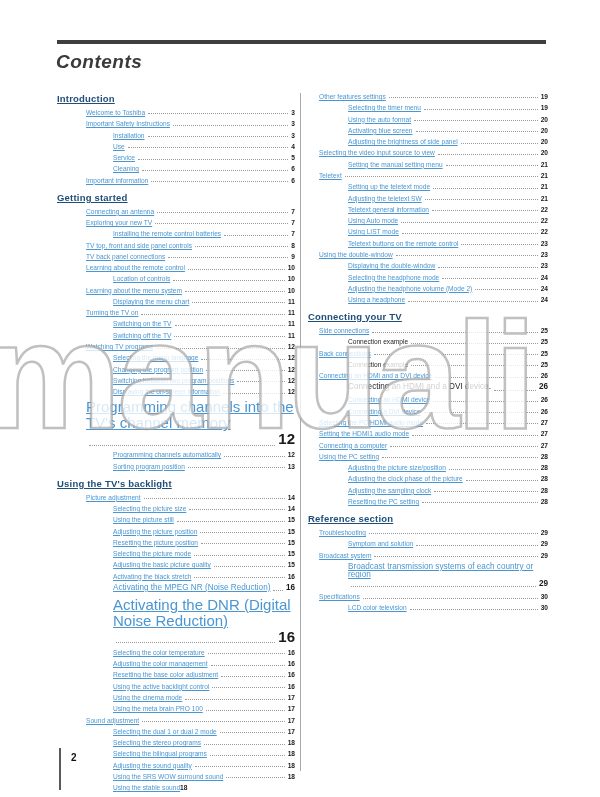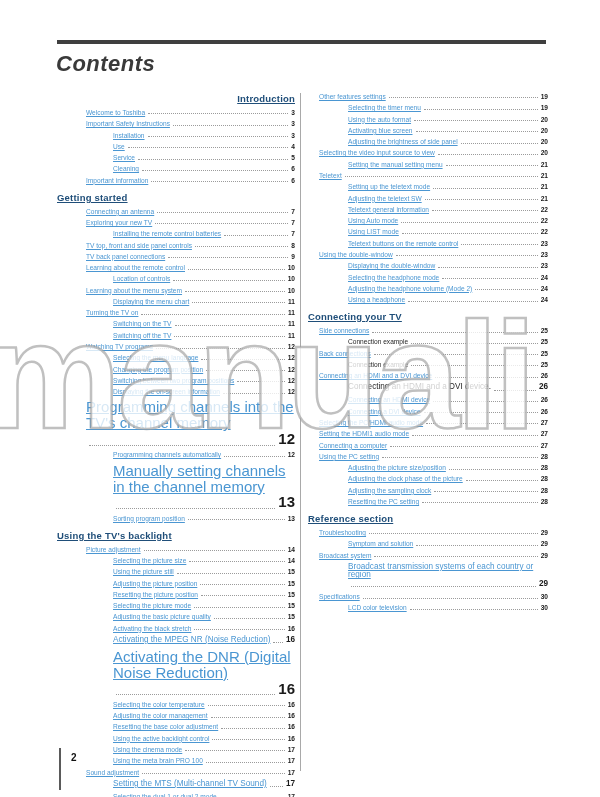--- a/index.html
+++ b/index.html
@@ -10,39 +10,39 @@
     font-family: "Liberation Sans", "DejaVu Sans", sans-serif;
   }
   .page { position: absolute; inset: 0; width: 600px; height: 797px; background: #fff; }
 
   .topbar {
     position: absolute; left: 57px; top: 40px; width: 489px; height: 4px;
     background: #3f3f3f;
   }
   .doc-title {
     position: absolute; left: 56px; top: 51px;
-    font-size: 22px; font-weight: bold; font-style: italic;
+    font-size: 19px; font-weight: bold; font-style: italic;
     color: #3a3a3a; letter-spacing: 0.5px;
   }
 
   .cols {
     position: absolute; left: 57px; top: 93px; width: 492px;
     display: flex; align-items: stretch;
   }
   .col { flex: 0 0 auto; }
   .col-left  { width: 238px; padding-right: 5px; }
   .col-right { width: 240px; padding-left: 7px; }
   .column-divider { width: 1px; background: #a9a9a9; height: 678px; flex: 0 0 1px; }
 
   .sec-header {
     font-size: 9.5px; font-weight: bold;
     color: #1f4e79; text-decoration: underline;
     margin: 8px 0 5px 0; letter-spacing: 0.2px;
   }
-  .sec-header.first { margin-top: 0; text-align: right; }
+  .sec-header.first { margin-top: 0; }
 
   .row {
     display: flex; flex-wrap: wrap; align-items: flex-end;
     margin-bottom: 4.3px; line-height: 1.06;
   }
   .sz-n { font-size: 6.6px; }
   .sz-m { font-size: 8.2px; }
   .sz-l { font-size: 15px; }
 
   .col-left  .lvl1 { padding-left: 29px; }
@@ -214,25 +214,20 @@
         <div class="row lvl1 sz-l">
           <span class="lbl link">Programming channels into the TV's channel memory</span>
           <span class="leader"></span>
           <span class="pg">12</span>
         </div>
         <div class="row lvl2 sz-n">
           <span class="lbl link">Programming channels automatically</span>
           <span class="leader"></span>
           <span class="pg">12</span>
         </div>
-        <div class="row lvl2 sz-l">
-          <span class="lbl link">Manually setting channels in the channel memory</span>
-          <span class="leader"></span>
-          <span class="pg">13</span>
-        </div>
         <div class="row lvl2 sz-n">
           <span class="lbl link">Sorting program position</span>
           <span class="leader"></span>
           <span class="pg">13</span>
         </div>
         <div class="sec-header">Using the TV's backlight</div>
         <div class="row lvl1 sz-n">
           <span class="lbl link">Picture adjustment</span>
           <span class="leader"></span>
           <span class="pg">14</span>
@@ -307,25 +302,20 @@
           <span class="leader"></span>
           <span class="pg">17</span>
         </div>
         <div class="row lvl2 sz-n">
           <span class="lbl link">Using the meta brain PRO 100</span>
           <span class="leader"></span>
           <span class="pg">17</span>
         </div>
         <div class="row lvl1 sz-n">
           <span class="lbl link">Sound adjustment</span>
-          <span class="leader"></span>
-          <span class="pg">17</span>
-        </div>
-        <div class="row lvl2 sz-m">
-          <span class="lbl link">Setting the MTS (Multi-channel TV Sound)</span>
           <span class="leader"></span>
           <span class="pg">17</span>
         </div>
         <div class="row lvl2 sz-n">
           <span class="lbl link">Selecting the dual 1 or dual 2 mode</span>
           <span class="leader"></span>
           <span class="pg">17</span>
         </div>
         <div class="row lvl2 sz-n">
           <span class="lbl link">Selecting the stereo programs</span>

